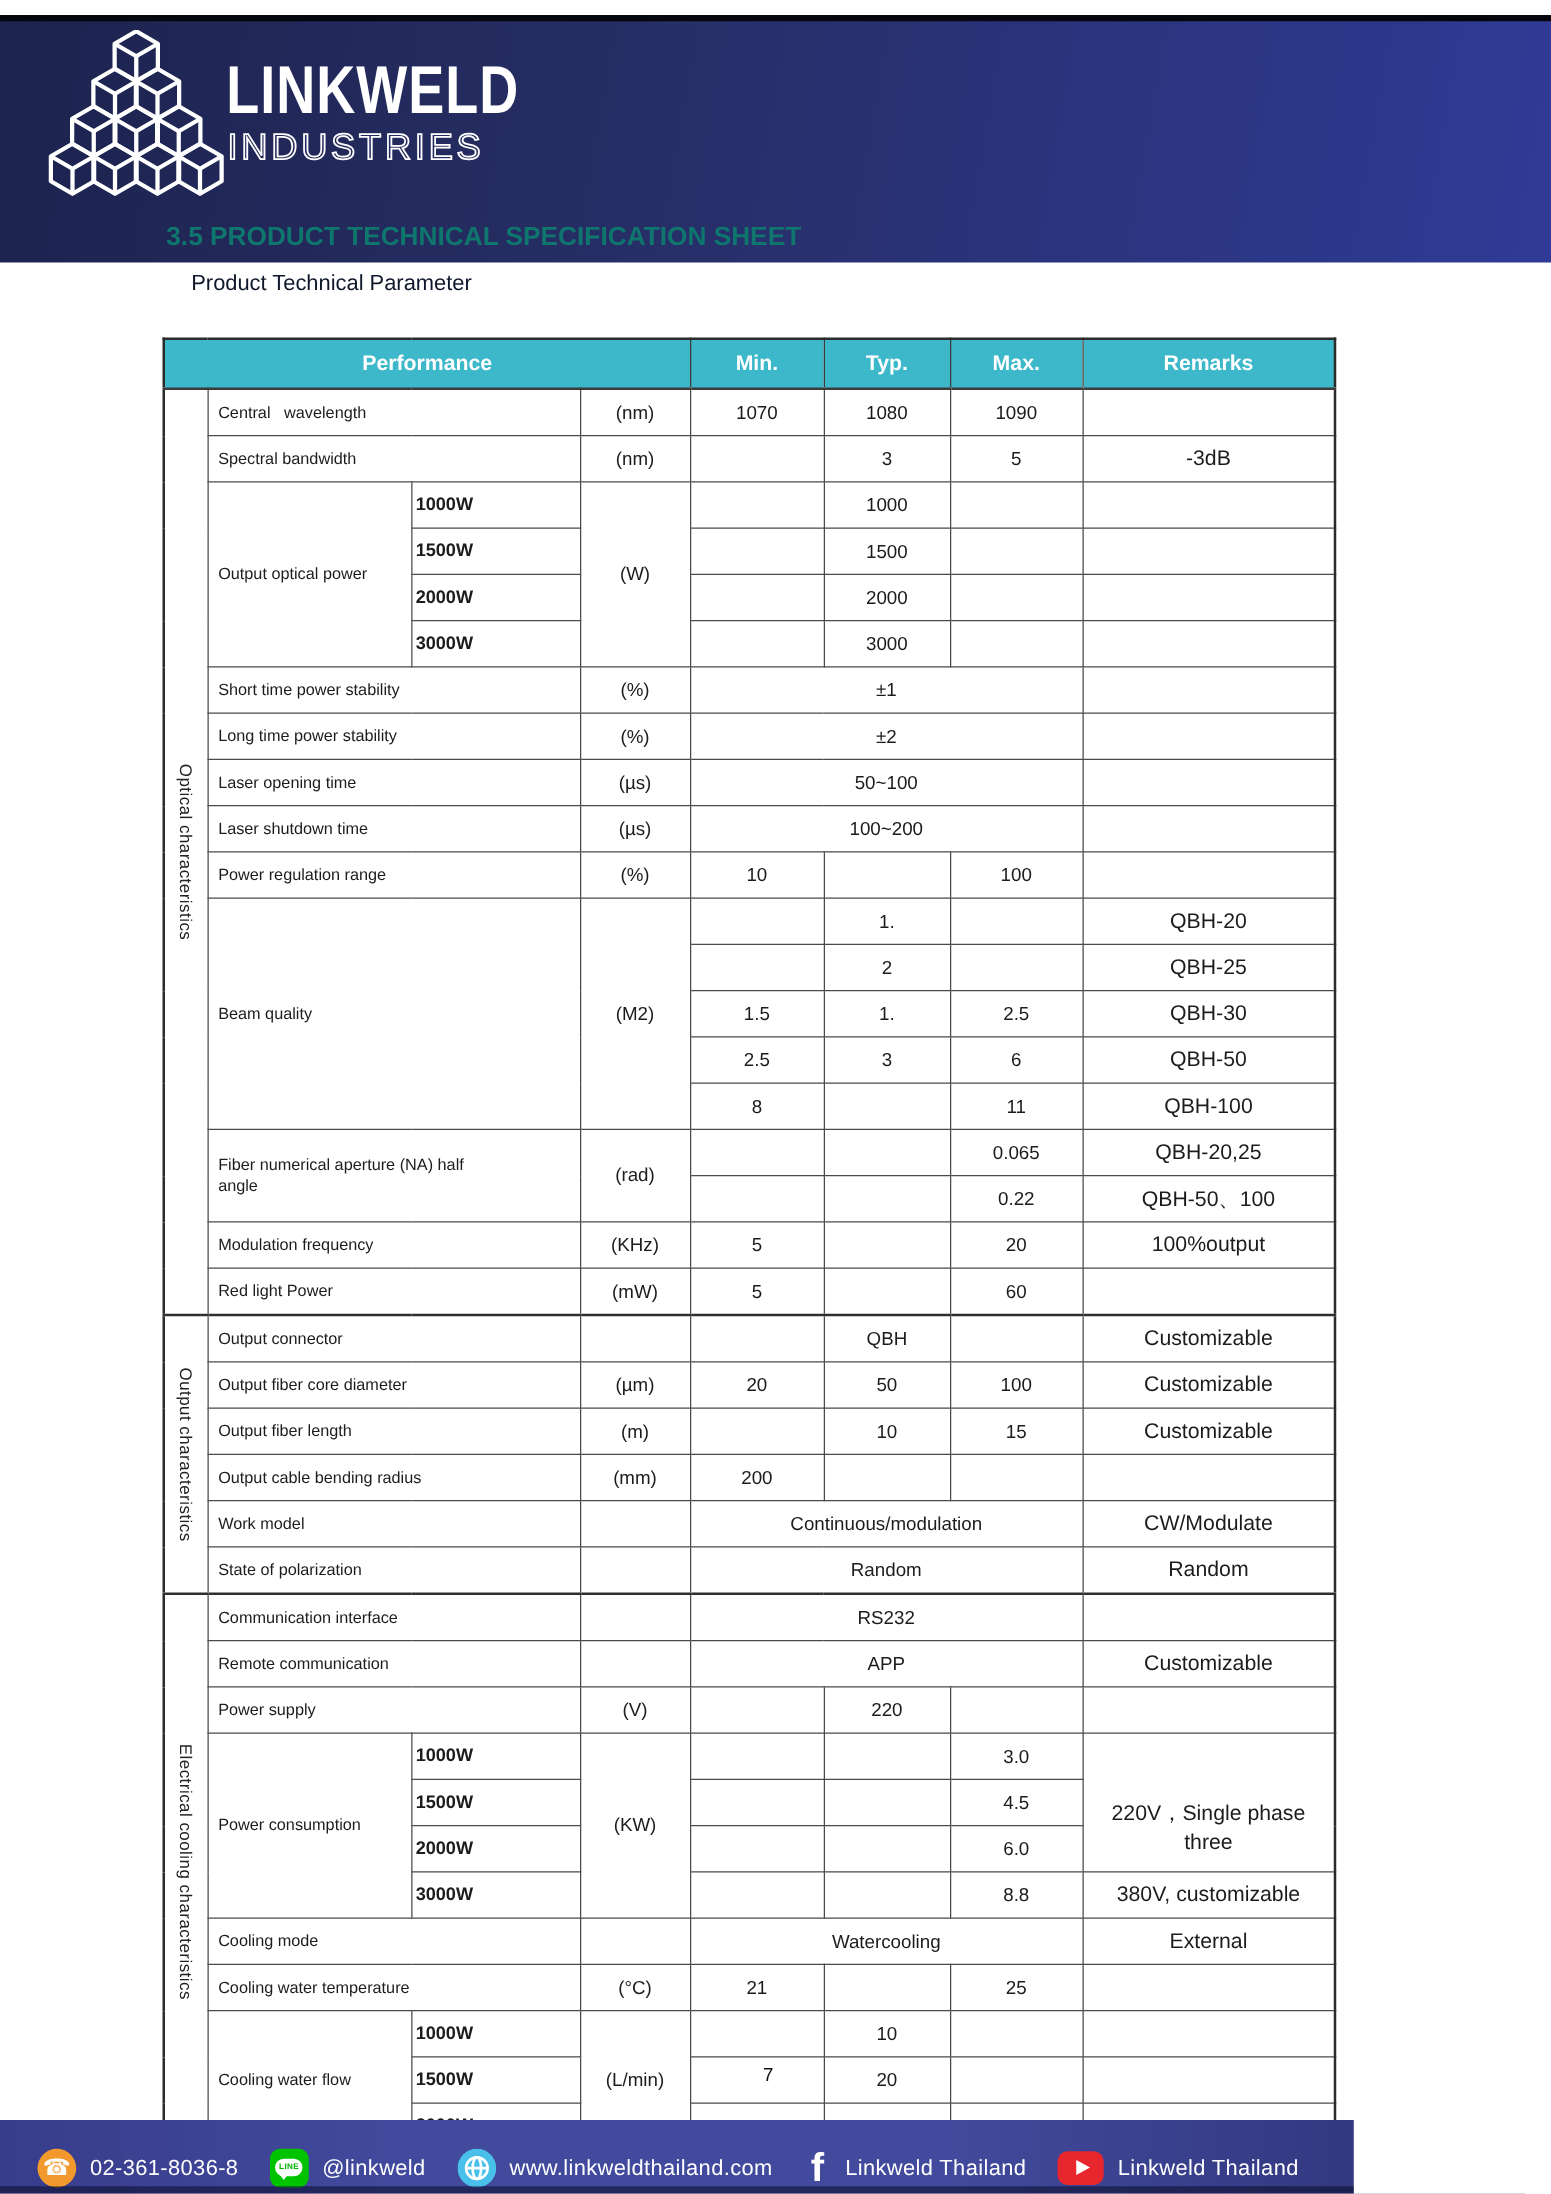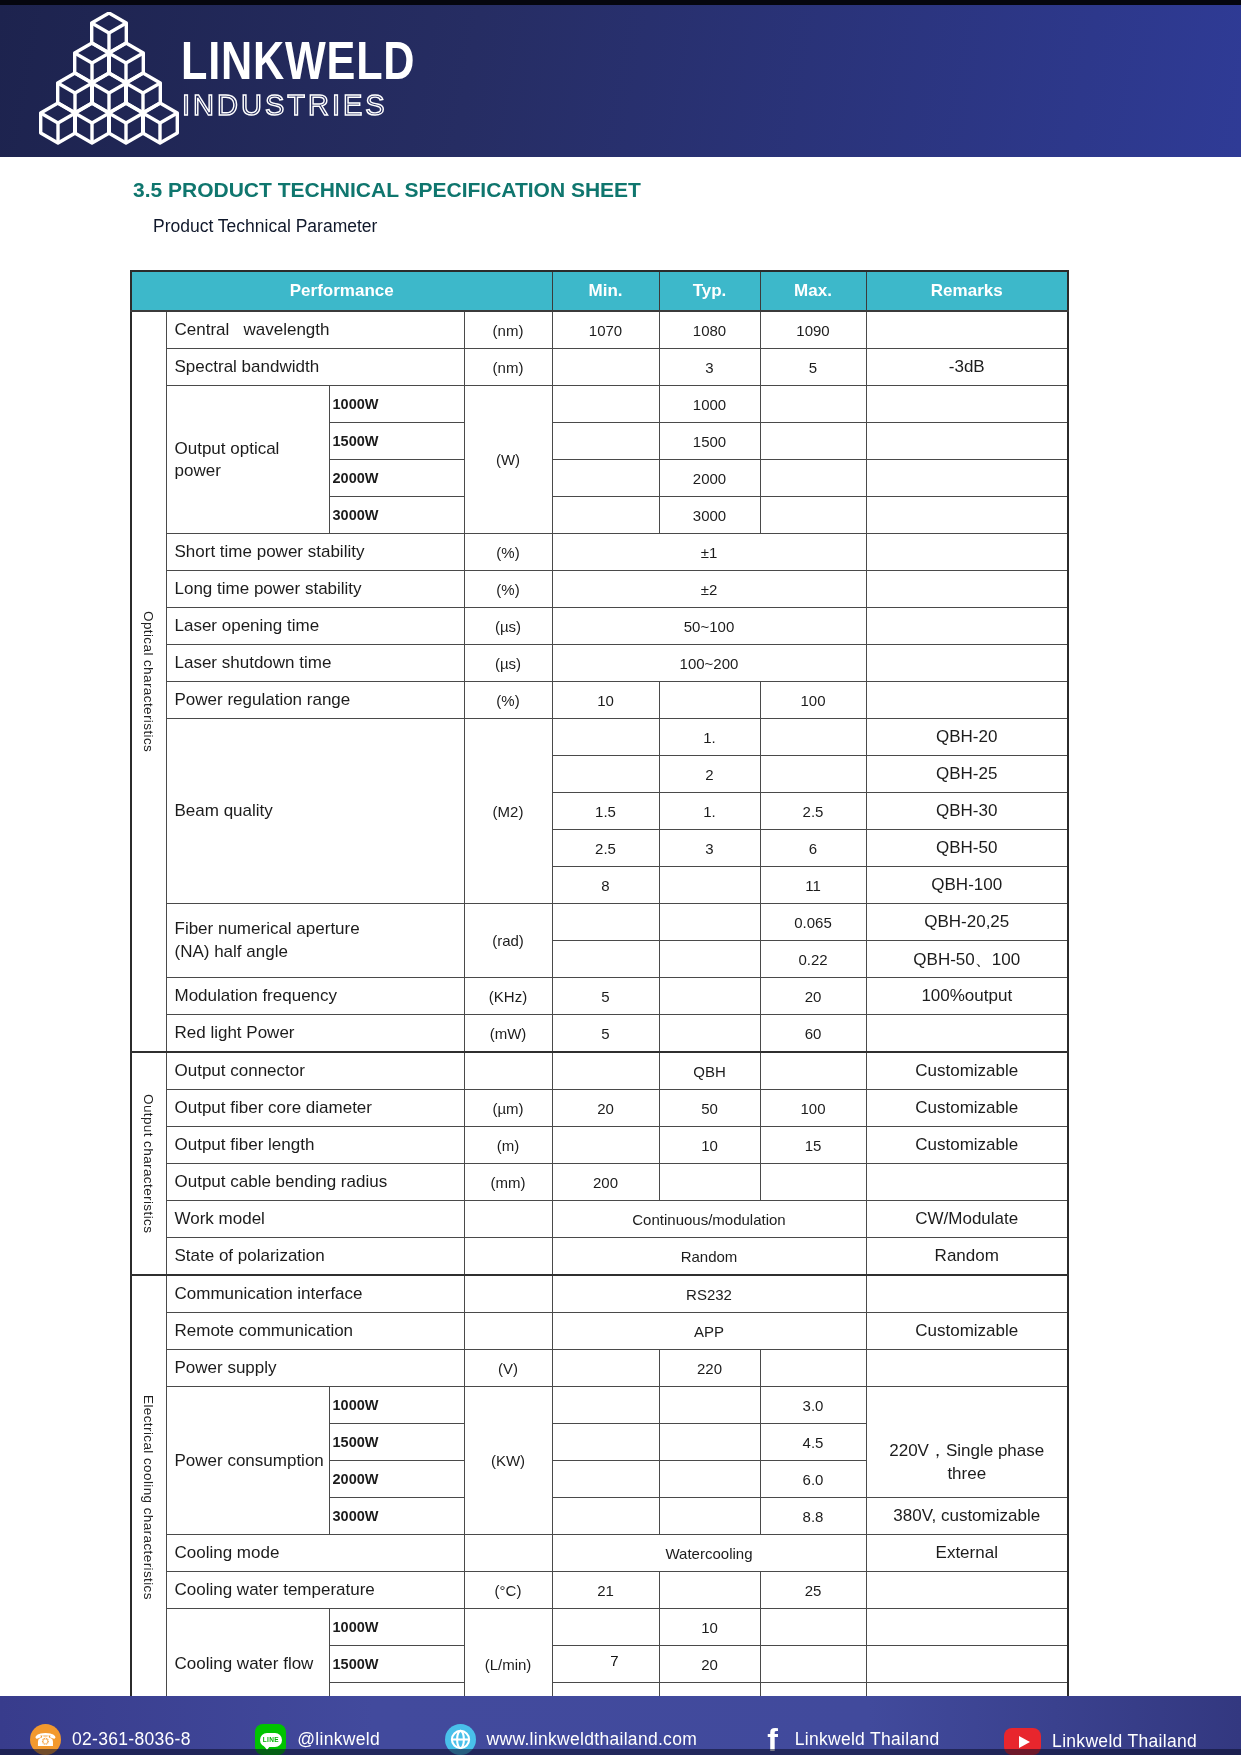--- a/index.html
+++ b/index.html
@@ -1,57 +1,57 @@
 <!DOCTYPE html>
 <html><head>
 <meta charset="utf-8">
 <style>
   html,body{margin:0;padding:0;background:#9aa0a6;}
   .page{position:relative;width:1241px;height:1755px;background:#ffffff;
         font-family:"Liberation Sans",sans-serif;color:#1c1c1c;overflow:hidden;margin:0 auto;}
 
   
-  .banner{position:absolute;left:0;top:0;width:1241px;height:157px;
+  .banner{position:absolute;left:0;top:12px;width:1241px;height:198px;
           background:linear-gradient(100deg,#1d234e 0%,#262d63 38%,#2f3b96 100%);}
   .banner::before{content:"";position:absolute;left:0;top:0;width:100%;height:5px;background:#05060e;}
   .logo{position:absolute;left:26px;top:12px;}
   .brand{position:absolute;left:181px;top:34px;}
   .brand-name{font-weight:bold;font-size:54px;line-height:52px;color:#ffffff;
               transform:scaleX(0.80);transform-origin:left center;letter-spacing:1px;}
   .brand-sub-svg{display:block;margin-top:2px;}
 
   
   .title{position:absolute;left:133px;top:178px;margin:0;font-size:21px;font-weight:bold;color:#0f766e;letter-spacing:0px;}
   .subtitle{position:absolute;left:153px;top:216px;font-size:17.5px;color:#0f172a;}
 
   
   table.spec{position:absolute;left:130px;top:270px;width:937px;table-layout:fixed;
              border-collapse:collapse;border:2px solid #2b2b2b;}
   .spec th,.spec td{border:1px solid #4a4a4a;padding:1px 3px;overflow:hidden;}
   .spec thead th{background:#3db8ca;color:#ffffff;font-weight:bold;font-size:17px;height:36px;
                  border-color:#3b3b3b;border-bottom-width:2px;text-align:center;}
   .spec td{height:34px;font-size:15px;text-align:center;vertical-align:middle;}
-  .spec td.lbl{text-align:left;padding-left:8px;font-size:17px;white-space:pre-wrap;line-height:1.25;}
+  .spec td.lbl{text-align:left;padding-left:8px;font-size:13px;white-space:pre-wrap;line-height:1.25;}
   .spec td.var{text-align:left;font-weight:bold;font-size:14.5px;}
   .spec td.unit{font-size:15px;}
   .spec td.rem{font-size:17px;}
   .spec td.group{writing-mode:vertical-rl;text-align:center;font-size:13.5px;letter-spacing:.4px;
                  padding:2px 0;color:#222;}
   .spec .wrap{display:inline-block;line-height:1.3;vertical-align:middle;}
   .spec td.rem .wrap{text-align:center;}
   .spec tbody tr:nth-child(21) td,
   .spec tbody tr:nth-child(27) td{border-top-width:2px;border-top-color:#2f2f2f;}
 
   .pagenum{position:absolute;left:146px;top:1652px;width:937px;text-align:center;
            font-size:15px;color:#111;}
 
   
-  .footer{position:absolute;left:0;bottom:0;width:1241px;height:59px;
+  .footer{position:absolute;left:0;bottom:0;width:1083px;height:59px;
           background:linear-gradient(90deg,#383c8c 0%,#424a9d 30%,#414a9c 70%,#333880 100%);
-          display:flex;align-items:flex-end;justify-content:space-between;
+          display:flex;align-items:center;justify-content:space-between;
           padding:17px 44px 0 30px;box-sizing:border-box;color:#fff;}
   .footer::after{content:"";position:absolute;left:0;bottom:0;width:100%;height:6px;background:rgba(10,12,40,.55);}
   .f-item{display:flex;align-items:center;gap:11px;font-size:17.5px;letter-spacing:.3px;}
   .ic{width:31px;height:31px;border-radius:50%;display:flex;align-items:center;justify-content:center;flex:0 0 auto;}
   .ic.phone{background:#f2992e;color:#fff;font-size:18px;}
   .ic.phone::before{content:"☎";}
   .ic.line{background:#00c300;border-radius:8px;position:relative;}
   .line-bubble{display:block;width:22px;height:14px;background:#fff;border-radius:7px;
                color:#00b300;font-size:6.5px;font-weight:bold;text-align:center;line-height:14px;
                letter-spacing:.3px;position:relative;}

